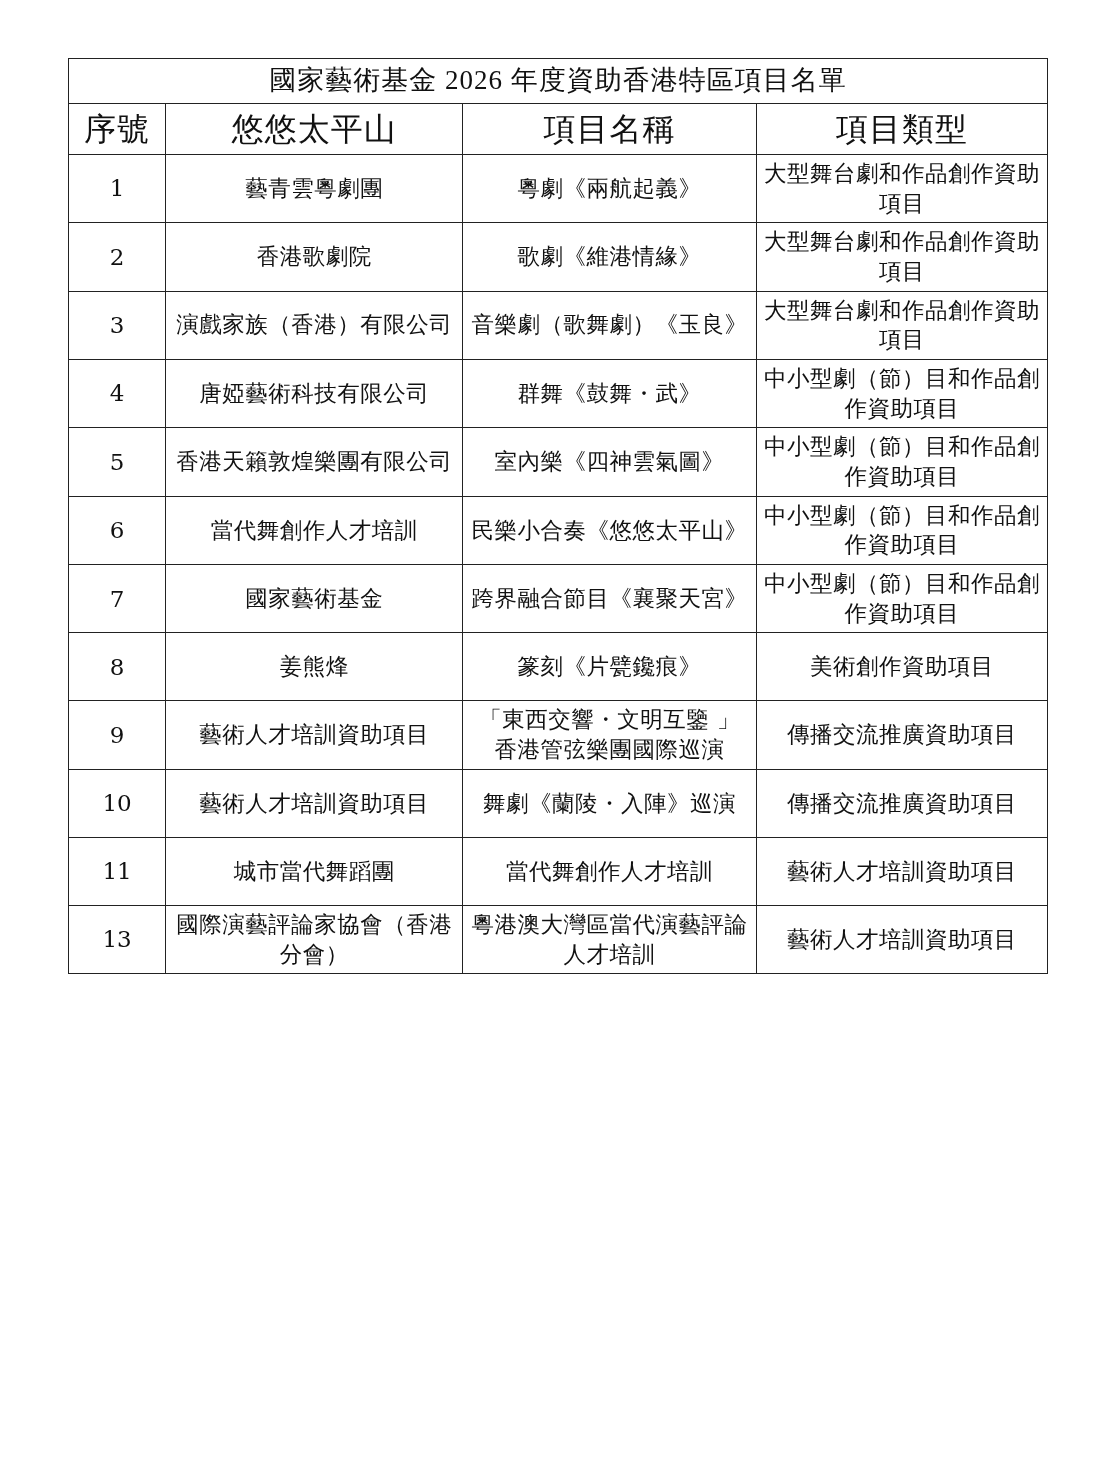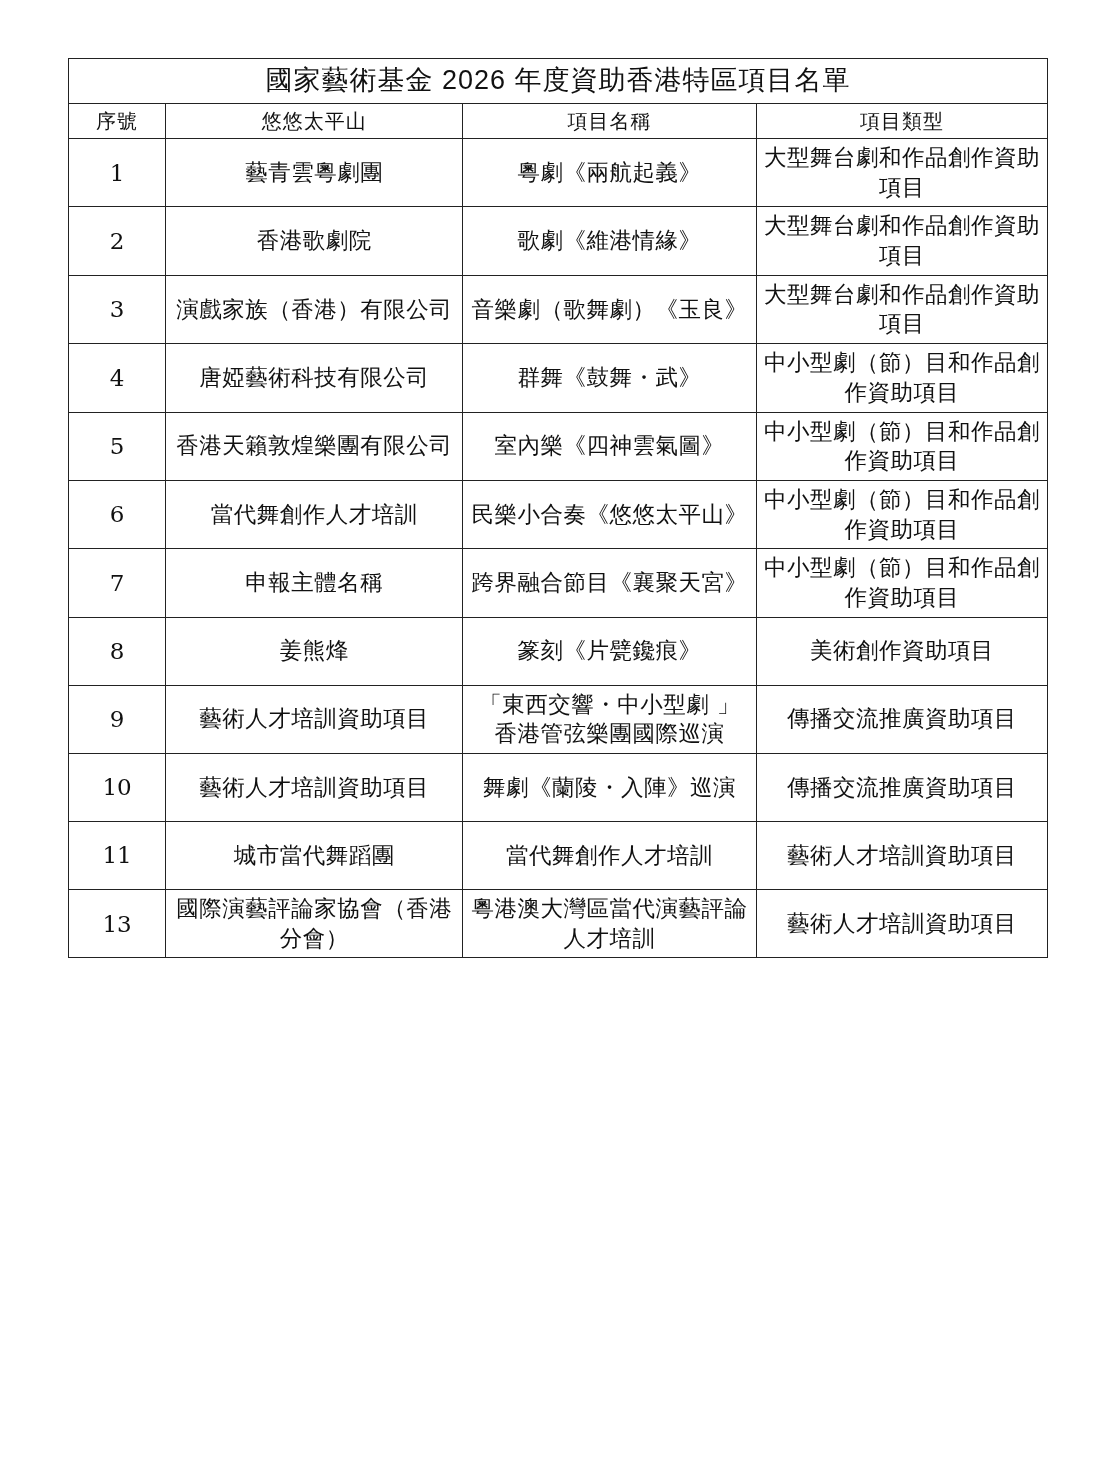--- a/index.html
+++ b/index.html
@@ -37,24 +37,24 @@
     vertical-align: middle;
     padding: 4px 6px;
     font-weight: normal;
     line-height: 1.32;
   }
   .title-cell {
     font-size: 27px;
     letter-spacing: 1px;
     font-weight: bold;
     padding: 16px 6px 18px 6px;
-    font-family: Liberation Sans, sans-serif;
+    font-family: Liberation Serif, serif;
   }
   .head-cell {
-    font-size: 20px;
+    font-size: 32px;
     padding: 9px 6px;
     letter-spacing: 1px;
     margin-top: 8px;
   }
   .col-no    { width: 94px; }
   .col-org   { width: 288px; }
   .col-proj  { width: 284px; }
   .col-type  { width: 282px; }
   .cell-no {
     font-size: 23px;
@@ -121,34 +121,34 @@
           <td class="cell-text">中小型劇（節）目和作品創作資助項目</td>
         </tr>
         <tr>
           <td class="cell-no">6</td>
           <td class="cell-text">當代舞創作人才培訓</td>
           <td class="cell-text">民樂小合奏《悠悠太平山》</td>
           <td class="cell-text">中小型劇（節）目和作品創作資助項目</td>
         </tr>
         <tr>
           <td class="cell-no">7</td>
-          <td class="cell-text">申報主體名稱</td>
+          <td class="cell-text">國家藝術基金</td>
           <td class="cell-text">跨界融合節目《襄聚天宮》</td>
           <td class="cell-text">中小型劇（節）目和作品創作資助項目</td>
         </tr>
         <tr>
           <td class="cell-no">8</td>
           <td class="cell-text">姜熊烽</td>
           <td class="cell-text">篆刻《片甓鑱痕》</td>
           <td class="cell-text">美術創作資助項目</td>
         </tr>
         <tr>
           <td class="cell-no">9</td>
           <td class="cell-text">藝術人才培訓資助項目</td>
-          <td class="cell-text">「東西交響・中小型劇 」香港管弦樂團國際巡演</td>
+          <td class="cell-text">「東西交響・文明互鑒 」香港管弦樂團國際巡演</td>
           <td class="cell-text">傳播交流推廣資助項目</td>
         </tr>
         <tr>
           <td class="cell-no">10</td>
           <td class="cell-text">藝術人才培訓資助項目</td>
           <td class="cell-text">舞劇《蘭陵・入陣》巡演</td>
           <td class="cell-text">傳播交流推廣資助項目</td>
         </tr>
         <tr>
           <td class="cell-no">11</td>

